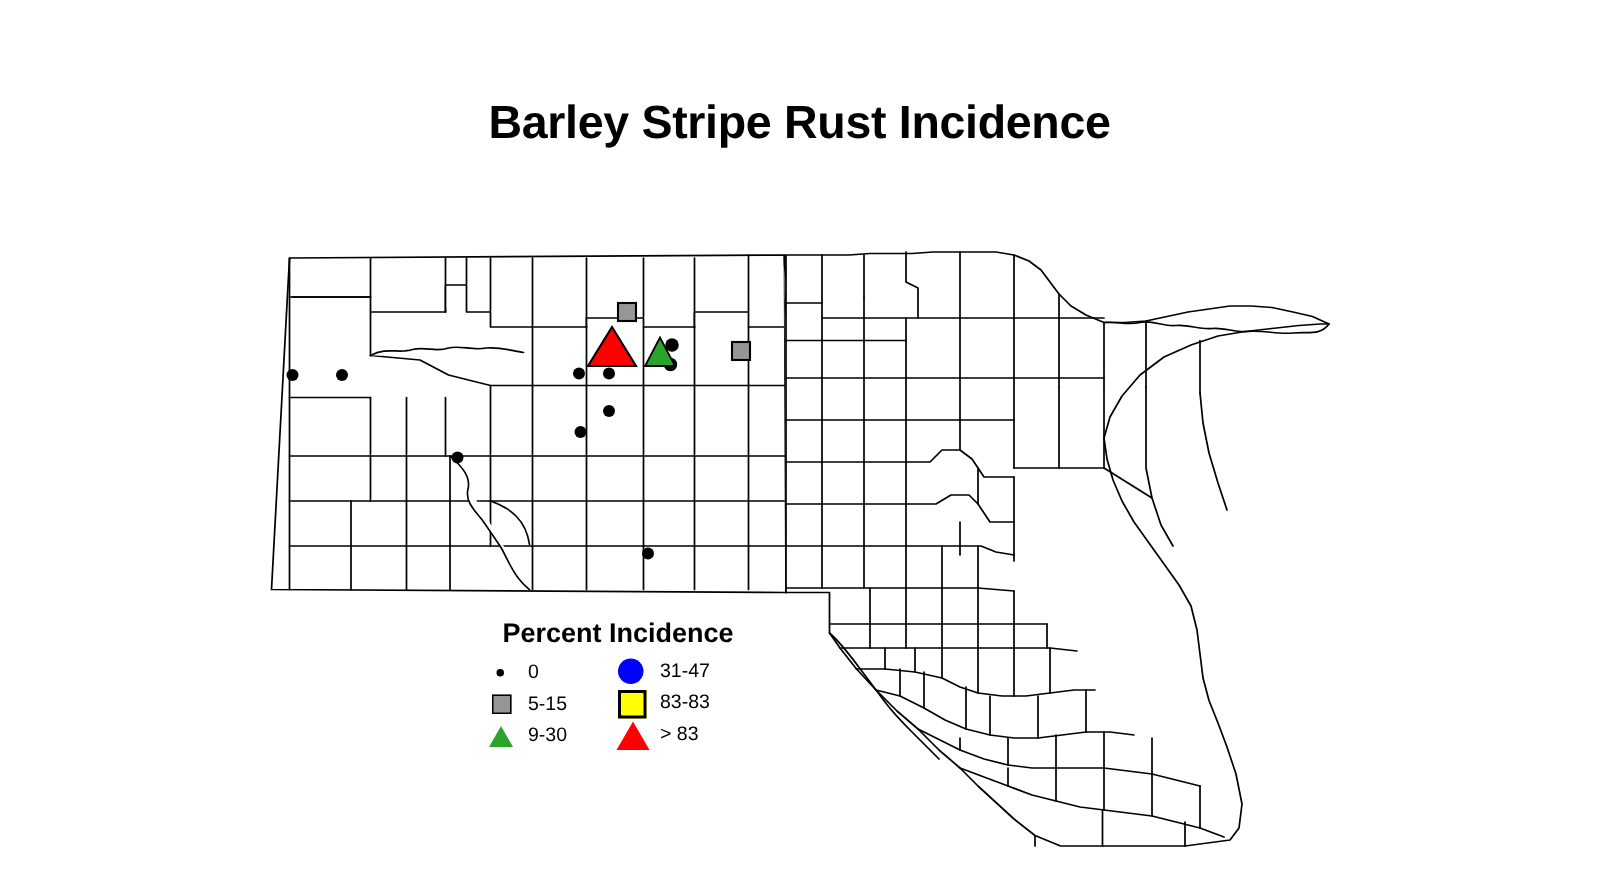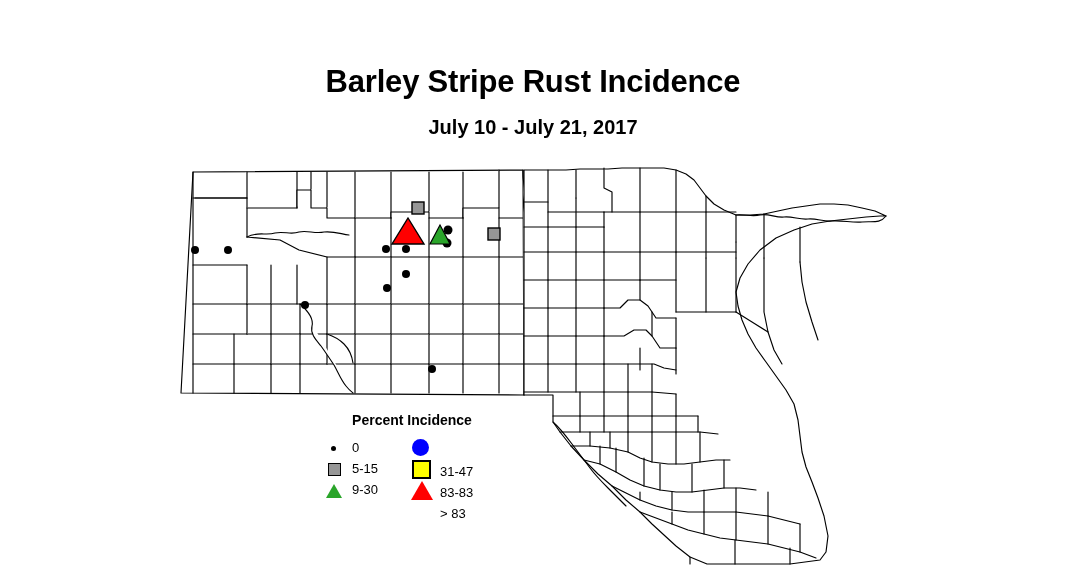--- a/index.html
+++ b/index.html
@@ -61,21 +61,21 @@
     top: 400px;
     width: 180px;
     height: 92px;
   }
   #legend-title {
     position: absolute;
     left: 0;
     top: 0;
     width: 180px;
     text-align: center;
-    font-size: 14px;
+    font-size: 18px;
     font-weight: bold;
     white-space: nowrap;
   }
   .legend-col {
     position: absolute;
     top: 26px;
   }
   .legend-col.left  { left: 2px; }
   .legend-col.right { left: 88px; }
   .legend-row {
@@ -89,21 +89,21 @@
     width: 26px;
     height: 21px;
   }
   .legend-lab {
     position: absolute;
     left: 28px;
     top: 2px;
     font-size: 13px;
     white-space: nowrap;
   }
-  .legend-col.right .legend-lab { left: 30px; top: 1px; margin-top: 25px; }
+  .legend-col.right .legend-lab { left: 30px; top: 1px; }
   .sym-inner { position: absolute; }
 
   
   .dot-sm {
     width: 5px; height: 5px;
     border-radius: 50%;
     background: #000000;
     left: 7px; top: 8px;
   }
   .sq-gray-sm {
@@ -138,21 +138,20 @@
     border-bottom: 19px solid #ff0000;
     left: 1px; top: 1px;
   }
 </style>
 </head>
 <body>
 
 <div id="page">
 
   <div class="title">Barley Stripe Rust Incidence</div>
-  <div class="subtitle">July 10 - July 21, 2017</div>
 
   <div id="map-area">
     <svg id="map-svg" width="1066" height="587" viewBox="0 0 1066 587">
       <g fill="#ffffff" stroke="#000000" stroke-width="1.15" stroke-linejoin="round" stroke-linecap="round">
 
         <g>
           <path d="M193,160 L523,158 L524,383 L181,381 Z"></path>
         </g>
 
         <g>

